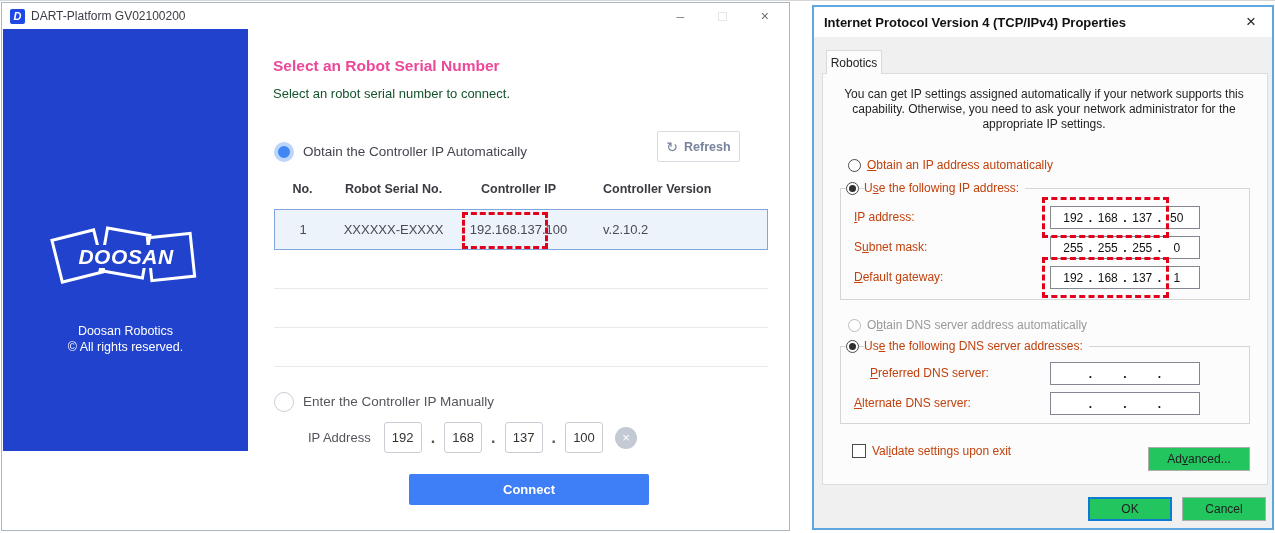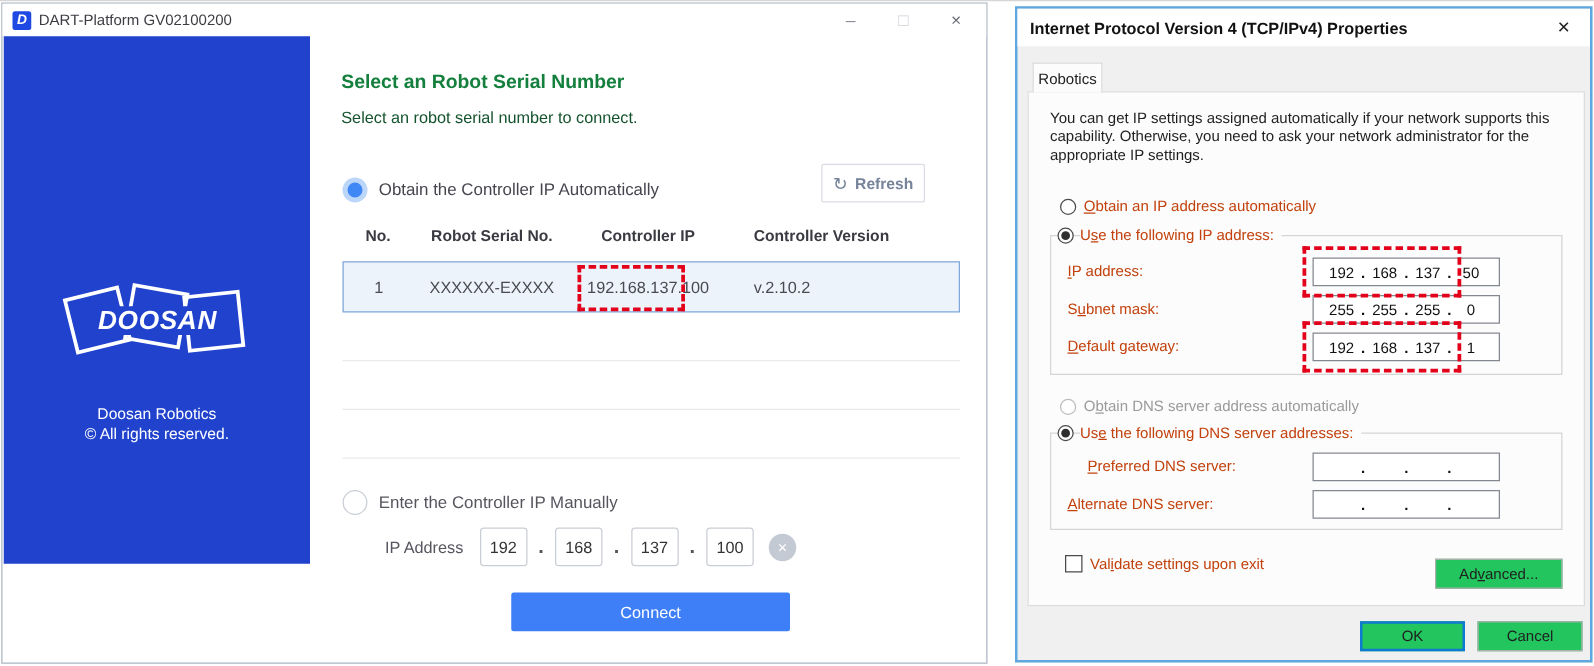--- a/index.html
+++ b/index.html
@@ -18,21 +18,21 @@
   .logo-wrap { position:absolute; left:52px; top:198px; width:142px; height:60px; }
   .logo-sq { position:absolute; width:46px; height:46px; border:3px solid #fff; background:transparent; }
   .logo-sq.s1 { left:0; top:6px; transform:rotate(-14deg); }
   .logo-sq.s2 { left:47px; top:3px; transform:rotate(10deg); }
   .logo-sq.s3 { left:93px; top:7px; transform:rotate(-6deg); }
   .logo-text { position:absolute; left:0; top:18px; width:100%; text-align:center; }
   .logo-text span { background:#2042cd; color:#fff; font-weight:bold; font-style:italic; font-size:21px; letter-spacing:0.5px; padding:0 2px; }
   .sb-line1 { position:absolute; left:0; top:295px; width:245px; text-align:center; color:#fff; font-size:12.5px; }
   .sb-line2 { position:absolute; left:0; top:311px; width:245px; text-align:center; color:#fff; font-size:12.5px; }
 
-  .wl-heading { position:absolute; left:271px; top:54px; font-size:15.5px; font-weight:bold; color:#15803d; }
+  .wl-heading { position:absolute; left:271px; top:54px; font-size:15.5px; font-weight:bold; color:#ec4899; }
   .wl-subheading { position:absolute; left:271px; top:83px; font-size:13px; color:#14532d; }
 
   .radio-blue { position:absolute; width:20px; height:20px; border-radius:50%; }
   .radio-blue.checked { background:#3f87f5; border:4px solid #bcd6fa; }
   .radio-blue.unchecked { background:#fff; border:1px solid #c9ced6; }
   .r1 { left:272px; top:139px; }
   .r1-label { position:absolute; left:301px; top:141px; font-size:13.5px; color:#45454e; }
   .r2 { left:272px; top:389px; }
   .r2-label { position:absolute; left:301px; top:391px; font-size:13.5px; color:#55555e; }
 
@@ -48,32 +48,32 @@
 
   .divider { position:absolute; left:272px; width:494px; height:1px; background:#e9e9e9; }
   .d1 { top:285px; } .d2 { top:324px; } .d3 { top:363px; }
 
   .ip-entry { position:absolute; left:306px; top:419px; height:31px; display:flex; align-items:center; gap:9px; }
   .ip-entry-label { font-size:13px; color:#55555e; margin-right:4px; }
   .ip-box { width:38px; height:31px; border:1px solid #c9cdd4; border-radius:3px; background:#fff; font-size:13px; color:#333; display:flex; align-items:center; justify-content:center; }
   .ip-dot { color:#555; font-weight:bold; }
   .ip-clear { width:22px; height:22px; border-radius:50%; background:#c4cad3; color:#fff; font-size:13px; display:flex; align-items:center; justify-content:center; margin-left:3px; cursor:pointer; }
 
-  .connect-btn { position:absolute; left:407px; top:471px; width:223px; height:31px; background:#3e7ef7; border:none; border-radius:2px; color:#fff; font-weight:normal; font-size:13px; cursor:pointer; }
+  .connect-btn { position:absolute; left:407px; top:471px; width:240px; height:31px; background:#3e7ef7; border:none; border-radius:2px; color:#fff; font-weight:bold; font-size:13px; cursor:pointer; }
 
   
   .win-right { position:absolute; left:812px; top:4px; width:462px; height:525px; background:#f0f0f0; border:2px solid #5ea7e0; font-size:12px; color:#1f1f1f; }
   .wr-titlebar { position:absolute; left:0; top:0; width:100%; height:30px; background:#fff; display:flex; align-items:center; padding:0 10px; }
   .wr-title { font-size:13px; font-weight:bold; color:#111; }
   .wr-close { margin-left:auto; font-size:17px; color:#222; padding:0 6px; cursor:pointer; }
 
   .wr-tab { position:absolute; left:12px; top:43px; width:56px; height:24px; background:#fcfcfc; border:1px solid #d9d9d9; border-bottom:none; display:flex; align-items:center; justify-content:center; font-size:12px; color:#222; z-index:2; }
   .wr-page { position:absolute; left:8px; top:66px; width:446px; height:412px; background:#fcfcfc; border:1px solid #dcdcdc; }
 
-  .wr-desc { position:absolute; left:26px; top:80px; width:408px; font-size:12px; line-height:15px; color:#1f1f1f; }
+  .wr-desc { position:absolute; left:26px; top:80px; width:408px; font-size:12px; line-height:15px; color:#1f1f1f;text-align:center; }
 
   .wradio { position:absolute; width:13px; height:13px; border-radius:50%; background:#fff; border:1px solid #4b4b4b; }
   .wradio.sel::after { content:""; position:absolute; left:2px; top:2px; width:7px; height:7px; border-radius:50%; background:#2f2f2f; }
   .wradio.dis { border-color:#bcbcbc; }
   .wlabel { position:absolute; font-size:12px; color:#c2410c; }
   .wlabel.dis { color:#9a9a9a; }
 
   .groupbox { position:absolute; left:26px; width:410px; border:1px solid #d5d5d5; background:transparent; }
   .g1 { top:181px; height:112px; }
   .g2 { top:339px; height:78px; }

